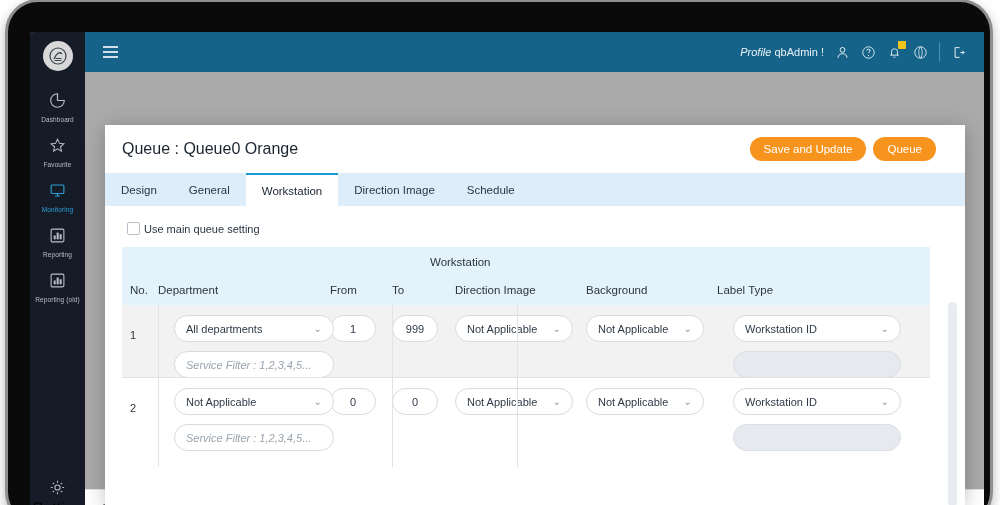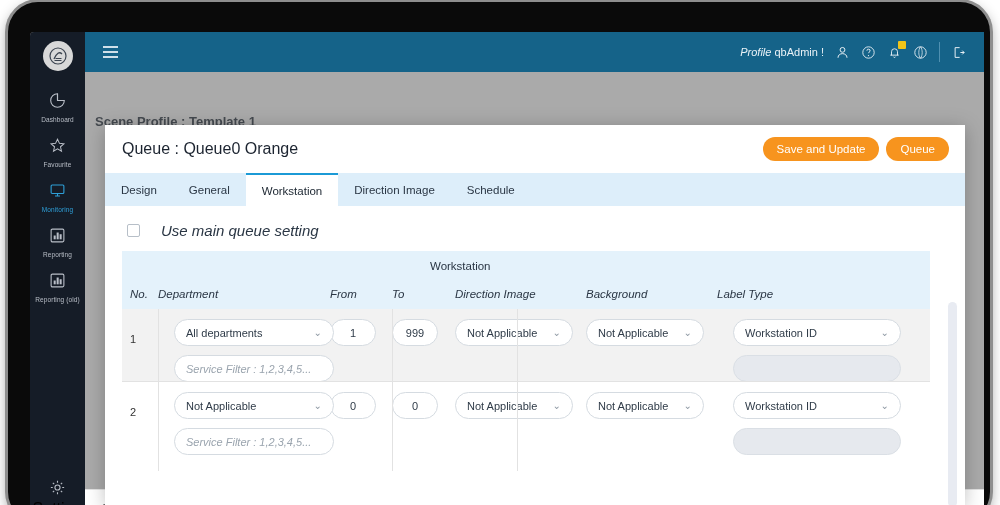--- a/index.html
+++ b/index.html
@@ -147,21 +147,21 @@
   #modal {
     position: absolute; left: 75px; top: 93px;
     width: 860px; height: 380px;
     background: #ffffff;
     z-index: 10;
     box-shadow: 0 3px 18px rgba(0,0,0,.25);
     overflow: hidden;
   }
   #modal-header {
     height: 48px; display: flex; align-items: center;
-    padding: 0 16px 0 17px;
+    padding: 0 29px 0 17px;
   }
   #modal-title { font-size: 16px; color: #1c2430; font-weight: normal; }
   #modal-actions { margin-left: auto; display: flex; gap: 7px; }
   .btn-orange {
     background: #f7941e; color: #fff; border: none; cursor: pointer;
     font-size: 11.5px; border-radius: 13px; padding: 6px 14px;
     font-family: "Liberation Sans", sans-serif; white-space: nowrap;
   }
 
   #tabs {
@@ -178,37 +178,37 @@
   #tab-filler { flex: 1; }
 
   #modal-body {
     position: relative;
     height: 299px;
     background: #fff;
     overflow: hidden;
   }
 
   #checkbox-row {
-    display: flex; align-items: center; gap: 21px;
+    display: flex; align-items: center; gap: 4px;
     padding: 16px 0 12px 22px;
-    font-size: 15px; color: #2a3644; font-style: italic;
+    font-size: 11px; color: #2a3644;
   }
   #use-main-checkbox {
     width: 13px; height: 13px; border: 1.3px solid #b7bfc8; border-radius: 2px;
     background: #fff; cursor: pointer;
   }
 
   
   #ws-table { width: 808px; margin-left: 17px; font-size: 11px; }
   #thead {
     background: #e4f2fb;
     height: 58px; position: relative;
   }
   .thead-cells { display: flex; position: absolute; bottom: 9px; left: 0; right: 0; }
-  .th { color: #2a3644; font-size: 11.5px; font-style: italic; }
+  .th { color: #2a3644; font-size: 11.5px; }
   #workstation-grouplabel {
     position: absolute; top: 9px; left: 308px;
     font-size: 11.5px; color: #2a3644;
   }
 
   .col-no   { width: 36px; padding-left: 8px; }
   .col-dept { width: 172px; }
   .col-from { width: 62px; }
   .col-to   { width: 63px; }
   .col-dimg { width: 131px; }
@@ -247,21 +247,20 @@
     z-index: 12; cursor: pointer;
   }
 </style>
 </head>
 <body>
 
 <div id="device-frame">
   <div id="device-screen">
 
     <div id="page-bg">
-      <div id="scene-profile">Scene Profile : Template 1</div>
       <div id="red-dot"></div>
       <div id="yellow-bar"></div>
     </div>
     <div id="backdrop"></div>
 
     <div id="sidebar">
       <div id="sidebar-logo">
         <svg width="18" height="18" viewBox="0 0 18 18">
           <circle cx="9" cy="9" r="8" fill="none" stroke="#3c4450" stroke-width="1.2"></circle>
           <path d="M5 12 Q9 3 13 7" fill="none" stroke="#3c4450" stroke-width="1.3"></path>

